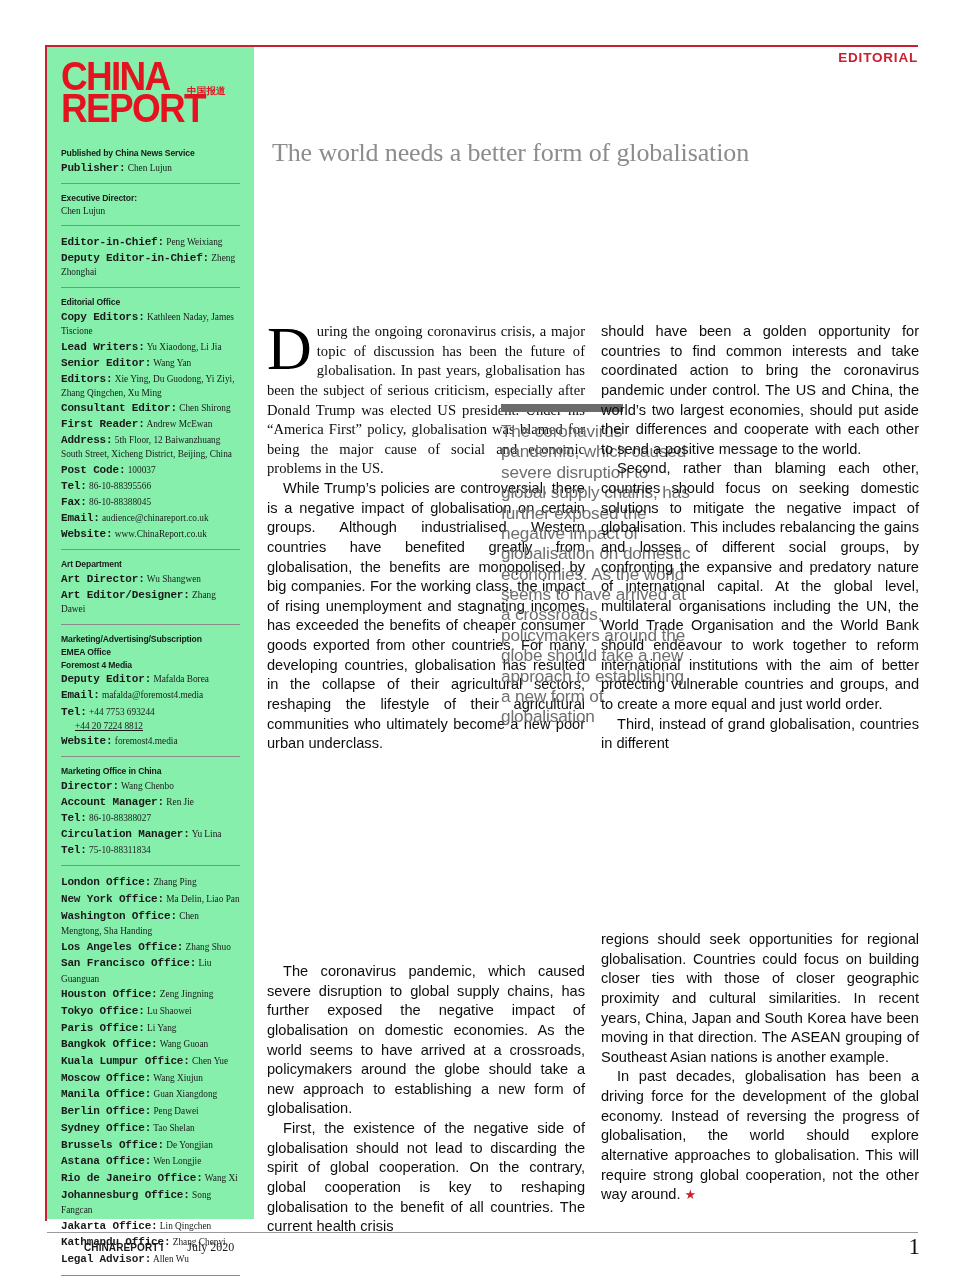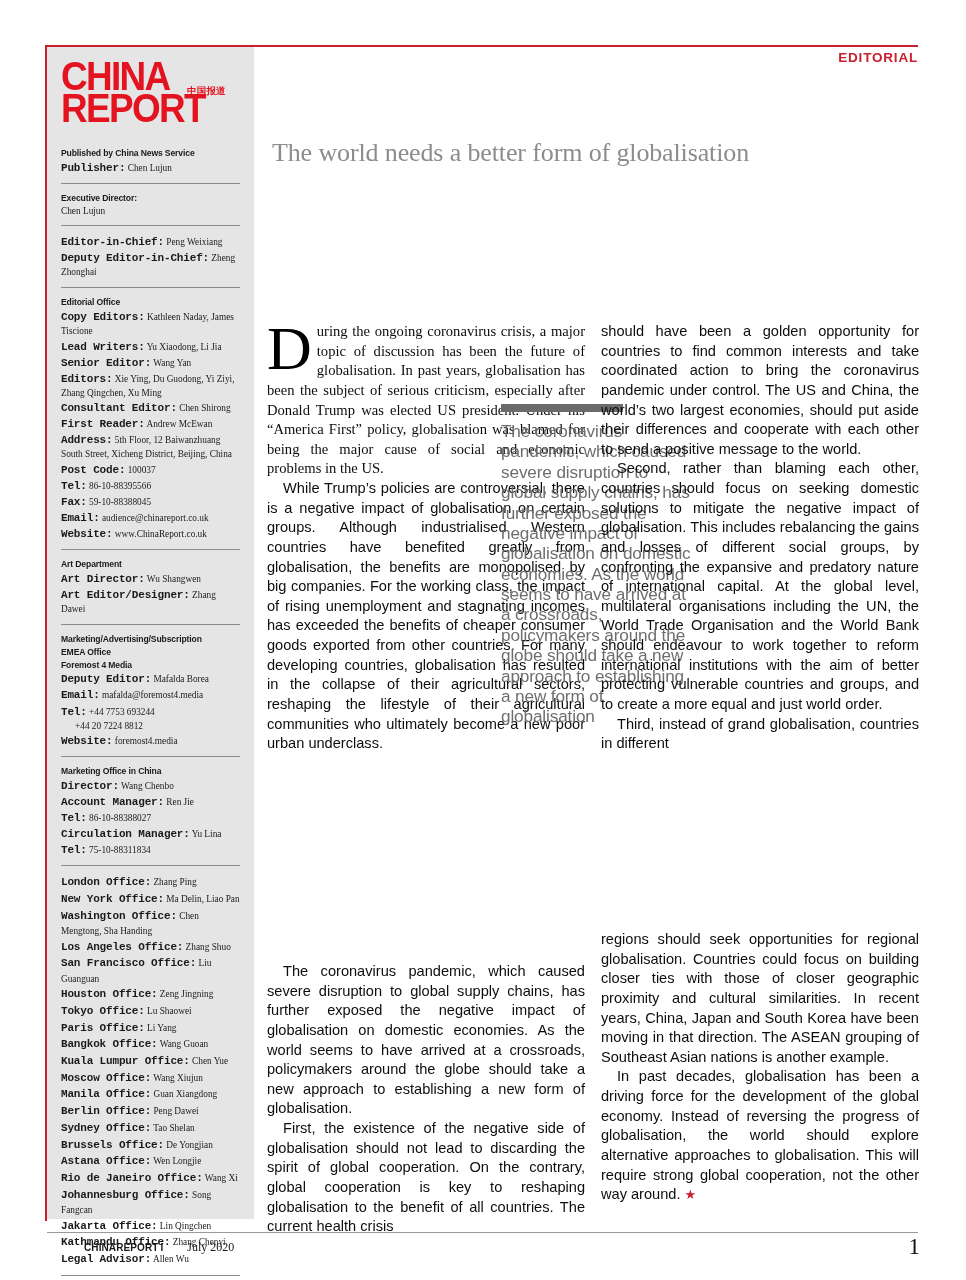--- a/index.html
+++ b/index.html
@@ -48,21 +48,21 @@
     color: #c8202e;
     text-align: right;
   }
 
   
   #sidebar {
     position: absolute;
     left: 47px; top: 47px;
     width: 207px;
     height: 1172px;
-    background: #e5e5e5;
+    background: #86efac;
     padding: 14px 14px 0 14px;
   }
 
   .logo-block {
     margin-bottom: 14px;
     position: relative;
     height: 72px;
   }
   .logo-line {
     font-family: "Liberation Sans", sans-serif;
@@ -111,21 +111,21 @@
     color: #1a1a1a;
     letter-spacing: -0.015em;
   }
   .ms-cont {
     font-family: "Liberation Serif", serif;
     font-size: 9.3px;
     line-height: 1.46;
     color: #1a1a1a;
     padding-left: 0;
   }
-  .ms-indent { padding-left: 14px; }
+  .ms-indent { padding-left: 14px; text-decoration: underline; }
   .ms-issn {
     font-family: "Liberation Sans", sans-serif;
     font-weight: 700;
     font-size: 11px;
     letter-spacing: 0.02em;
     color: #1a1a1a;
   }
   .ms-offices .ms-line { line-height: 1.52; }
 
   
@@ -296,21 +296,21 @@
           <div class="ms-head">Editorial Office</div>
           <div class="ms-line"><b>Copy Editors:</b><span> Kathleen Naday, James Tiscione</span></div>
           <div class="ms-line"><b>Lead Writers:</b><span> Yu Xiaodong, Li Jia</span></div>
           <div class="ms-line"><b>Senior Editor:</b><span> Wang Yan</span></div>
           <div class="ms-line"><b>Editors:</b><span> Xie Ying, Du Guodong, Yi Ziyi, Zhang Qingchen, Xu Ming</span></div>
           <div class="ms-line"><b>Consultant Editor:</b><span> Chen Shirong</span></div>
           <div class="ms-line"><b>First Reader:</b><span> Andrew McEwan</span></div>
           <div class="ms-line"><b>Address:</b><span> 5th Floor, 12 Baiwanzhuang South Street, Xicheng District, Beijing, China</span></div>
           <div class="ms-line"><b>Post Code:</b><span> 100037</span></div>
           <div class="ms-line"><b>Tel:</b><span> 86-10-88395566</span></div>
-          <div class="ms-line"><b>Fax:</b><span> 59-10-88388045</span></div>
+          <div class="ms-line"><b>Fax:</b><span> 86-10-88388045</span></div>
           <div class="ms-line"><b>Email:</b><span> audience@chinareport.co.uk</span></div>
           <div class="ms-line"><b>Website:</b><span> www.ChinaReport.co.uk</span></div>
         </div>
         <div class="ms-rule"></div>
         <div class="ms-group">
           <div class="ms-head">Art Department</div>
           <div class="ms-line"><b>Art Director:</b><span> Wu Shangwen</span></div>
           <div class="ms-line"><b>Art Editor/Designer:</b><span> Zhang Dawei</span></div>
         </div>
         <div class="ms-rule"></div>

